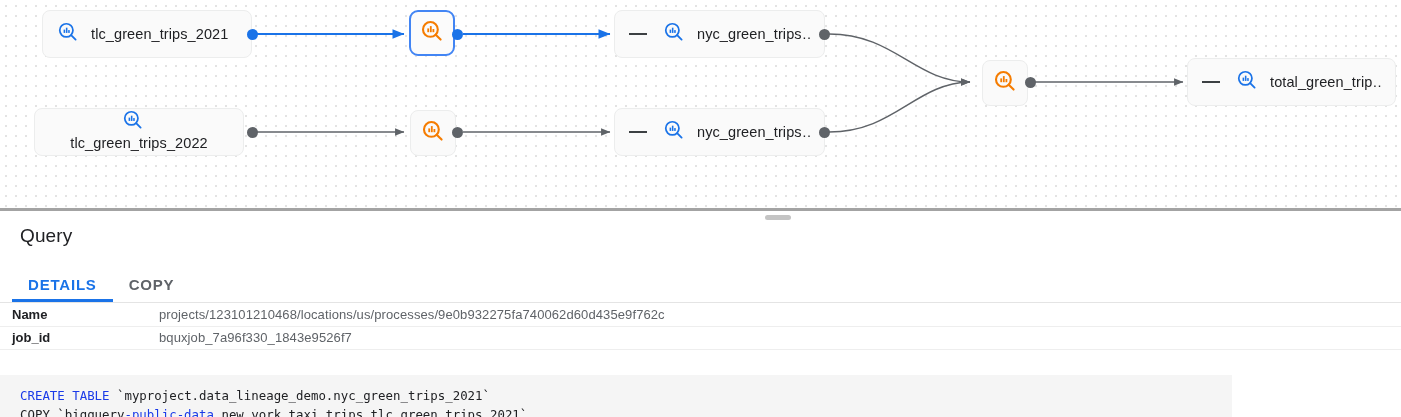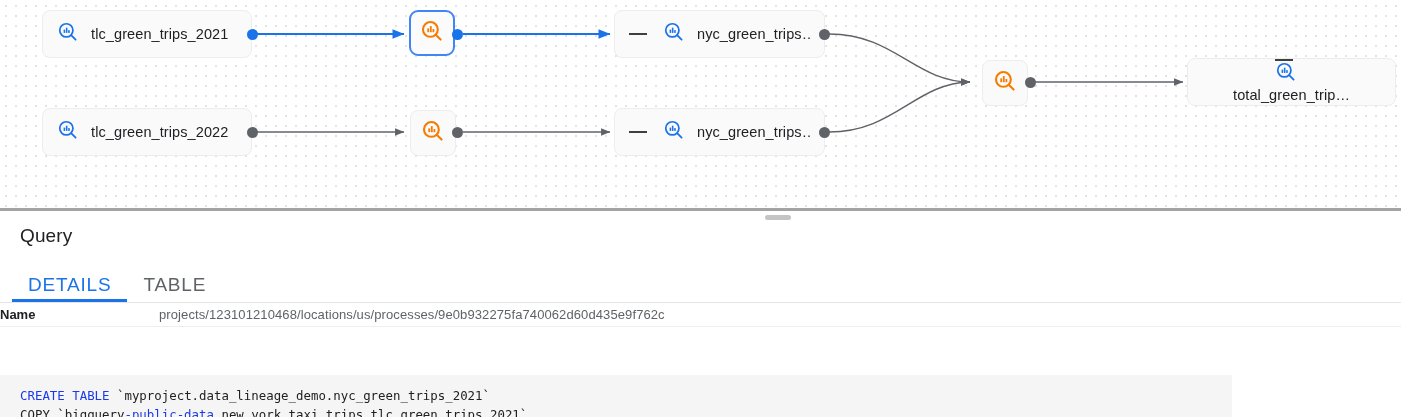--- a/index.html
+++ b/index.html
@@ -109,22 +109,22 @@
     border-bottom: 1px solid #e4e4e4;
     display: flex;
     align-items: flex-start;
     padding-left: 12px;
   }
   .tab {
     position: relative;
     padding: 0 16px;
     height: 35px;
     line-height: 35px;
-    font-size: 19px;
-    font-weight: 400;
+    font-size: 15px;
+    font-weight: 700;
     letter-spacing: .8px;
     color: #5f6368;
     cursor: pointer;
   }
   .tab.active { color: #1a73e8; }
   .tab.active::after {
     content: "";
     position: absolute;
     left: 0; right: 0; bottom: 0;
     height: 3px;
@@ -137,20 +137,21 @@
     width: 1401px;
   }
   .kv-row {
     display: flex;
     align-items: center;
     height: 23.5px;
     border-bottom: 1px solid #eeeeee;
   }
   .kv-key {
     width: 159px;
+    padding-left: 12px;
     font-size: 13px;
     font-weight: 700;
     color: #202124;
   }
   .kv-val {
     font-size: 13px;
     color: #5f6368;
     letter-spacing: .1px;
     white-space: nowrap;
   }
@@ -235,21 +236,21 @@
         <rect x="7.2" y="9.4" width="1.7" height="3.6" fill="#1a73e8"></rect>
         <rect x="9.7" y="7.3" width="1.7" height="5.7" fill="#1a73e8"></rect>
         <rect x="12.2" y="9.9" width="1.7" height="3.1" fill="#1a73e8"></rect>
         <line x1="15.4" y1="15.4" x2="20.3" y2="20.3" stroke="#1a73e8" stroke-width="2" stroke-linecap="round"></line>
       </svg>
     </span>
     <span class="node-label">nyc_green_trips…</span>
   </div>
   <div class="port grey" style="left:819px; top:29px;"></div>
 
-  <div class="node table-node" style="left:42px; top:108px; width:210px;">
+  <div class="node table-node" style="left:34px; top:108px; width:210px;flex-direction:column;">
     <span class="mag-icon">
       <svg width="22" height="22" viewBox="0 0 24 24">
         <circle cx="10.2" cy="10.2" r="7.2" fill="none" stroke="#1a73e8" stroke-width="1.9"></circle>
         <rect x="7.2" y="9.4" width="1.7" height="3.6" fill="#1a73e8"></rect>
         <rect x="9.7" y="7.3" width="1.7" height="5.7" fill="#1a73e8"></rect>
         <rect x="12.2" y="9.9" width="1.7" height="3.1" fill="#1a73e8"></rect>
         <line x1="15.4" y1="15.4" x2="20.3" y2="20.3" stroke="#1a73e8" stroke-width="2" stroke-linecap="round"></line>
       </svg>
     </span>
     <span class="node-label">tlc_green_trips_2022</span>
@@ -290,21 +291,21 @@
         <circle cx="10.4" cy="10.4" r="7.4" fill="none" stroke="#f57c00" stroke-width="2.1"></circle>
         <rect x="7.3" y="9.4" width="1.8" height="3.8" fill="#f57c00"></rect>
         <rect x="9.9" y="7.1" width="1.8" height="6.1" fill="#f57c00"></rect>
         <rect x="12.5" y="10.0" width="1.8" height="3.2" fill="#f57c00"></rect>
         <line x1="15.7" y1="15.7" x2="20.6" y2="20.6" stroke="#f57c00" stroke-width="2.1" stroke-linecap="round"></line>
       </svg>
     </span>
   </div>
   <div class="port grey" style="left:1025px; top:77px;"></div>
 
-  <div class="node table-node" style="left:1187px; top:58px; width:209px;flex-direction:column;">
+  <div class="node table-node" style="left:1187px; top:58px; width:209px;">
     <span class="dash-icon"></span>
     <span class="mag-icon">
       <svg width="22" height="22" viewBox="0 0 24 24">
         <circle cx="10.2" cy="10.2" r="7.2" fill="none" stroke="#1a73e8" stroke-width="1.9"></circle>
         <rect x="7.2" y="9.4" width="1.7" height="3.6" fill="#1a73e8"></rect>
         <rect x="9.7" y="7.3" width="1.7" height="5.7" fill="#1a73e8"></rect>
         <rect x="12.2" y="9.9" width="1.7" height="3.1" fill="#1a73e8"></rect>
         <line x1="15.4" y1="15.4" x2="20.3" y2="20.3" stroke="#1a73e8" stroke-width="2" stroke-linecap="round"></line>
       </svg>
     </span>
@@ -313,25 +314,29 @@
 </div>
 
 <div id="details-panel">
 
   <div id="drag-handle"></div>
 
   <div id="panel-title">Query</div>
 
   <div id="tabs">
     <div class="tab active">DETAILS</div>
-    <div class="tab">TABLE</div>
+    <div class="tab">COPY</div>
   </div>
 
   <div id="kv-table">
     <div class="kv-row">
       <div class="kv-key">Name</div>
       <div class="kv-val">projects/123101210468/locations/us/processes/9e0b932275fa740062d60d435e9f762c</div>
     </div>
+    <div class="kv-row">
+      <div class="kv-key">job_id</div>
+      <div class="kv-val">bquxjob_7a96f330_1843e9526f7</div>
+    </div>
   </div>
 
   <div id="sql-block"><span class="kw">CREATE TABLE</span><span> `myproject.data_lineage_demo.nyc_green_trips_2021`</span>
 <span>COPY `bigquery</span><span class="kw">-public-data</span><span>.new_york_taxi_trips.tlc_green_trips_2021`</span></div>
 </div>
 
 </body></html>

